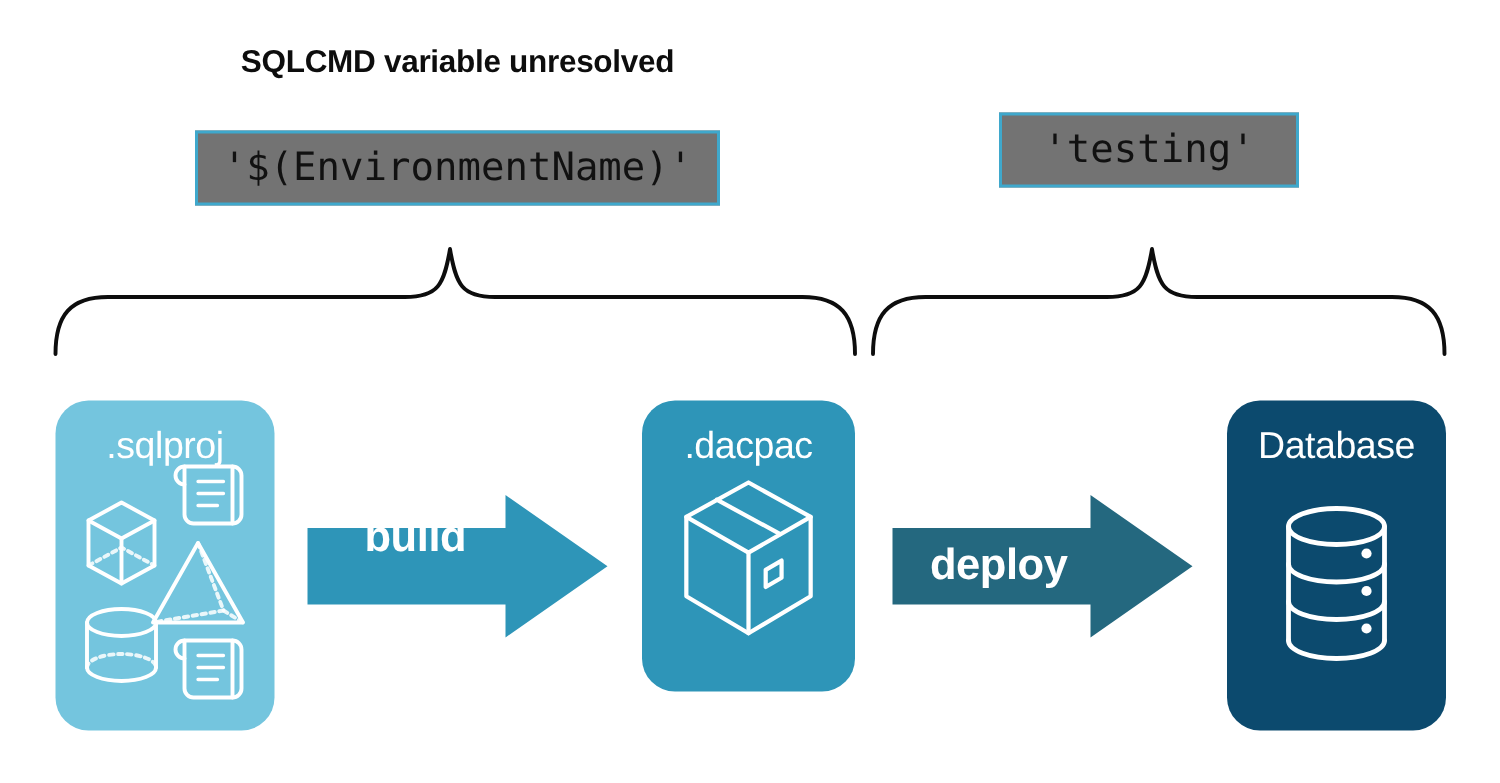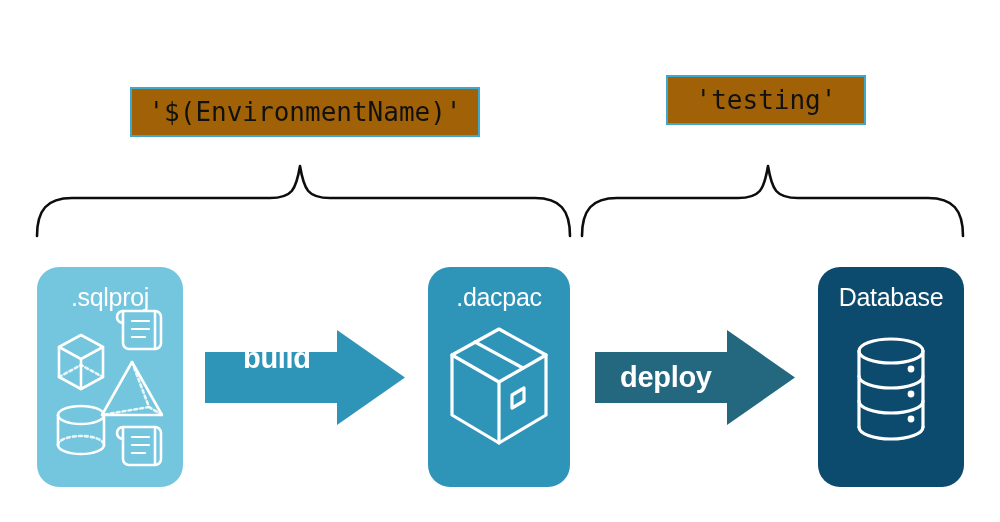--- a/index.html
+++ b/index.html
@@ -21,21 +21,21 @@
     font-size:21px;
     color:#0d0d0d;
     letter-spacing:-0.2px;
     white-space:nowrap;
     text-align:center;
   }
 
   
   .codebox{
     box-sizing:border-box;
-    background:#a16207;
+    background:#737373;
     border:2px solid #3fa8cc;
     display:flex;
     align-items:center;
     justify-content:center;
   }
   .codebox span{
     font-family:"DejaVu Sans Mono","Liberation Mono",monospace;
     font-size:26px;
     color:#111111;
     letter-spacing:0px;
@@ -76,20 +76,21 @@
     letter-spacing:-0.3px;
   }
 
   svg{display:block;overflow:visible;}
 </style>
 </head>
 <body>
 
 <div id="stage">
 
+  <div class="heading abs" style="left:105px;top:30px;width:400px;">SQLCMD variable unresolved</div>
 
 
   <div class="codebox abs" style="left:130px;top:87px;width:350px;height:50px;">
     <span>'$(EnvironmentName)'</span>
   </div>
 
   <div class="codebox abs" style="left:666px;top:75px;width:200px;height:50px;">
     <span>'testing'</span>
   </div>
 
@@ -153,21 +154,21 @@
         </g>
       </g>
     </svg>
   </div>
 
   <svg class="abs" style="left:205px;top:330px;width:200px;height:95px;" viewBox="0 0 200 95" width="200" height="95">
     <path d="M0,22 L132,22 L132,0 L200,47.5 L132,95 L132,73 L0,73 Z" fill="#2e95b8"></path>
   </svg>
   <div class="arrow-label" style="left:243px;top:342px;">build</div>
 
-  <div class="stagebox" style="left:428px;top:267px;width:142px;height:220px;background:#2e95b8;">
+  <div class="stagebox" style="left:428px;top:267px;width:142px;height:194px;background:#2e95b8;">
     <div class="caption" style="top:16px;">.dacpac</div>
     <svg class="art" viewBox="0 0 142 220" width="142" height="220">
       <g fill="none" stroke="#ffffff" stroke-width="3.2" stroke-linejoin="round" stroke-linecap="round">
 
         <path d="M24,88 L71,62 L118,88 L118,148 L71,176 L24,148 Z"></path>
 
         <path d="M24,88 L71,115 L118,88"></path>
         <path d="M71,115 L71,176"></path>
 
         <path d="M47,75 L95,101"></path>

